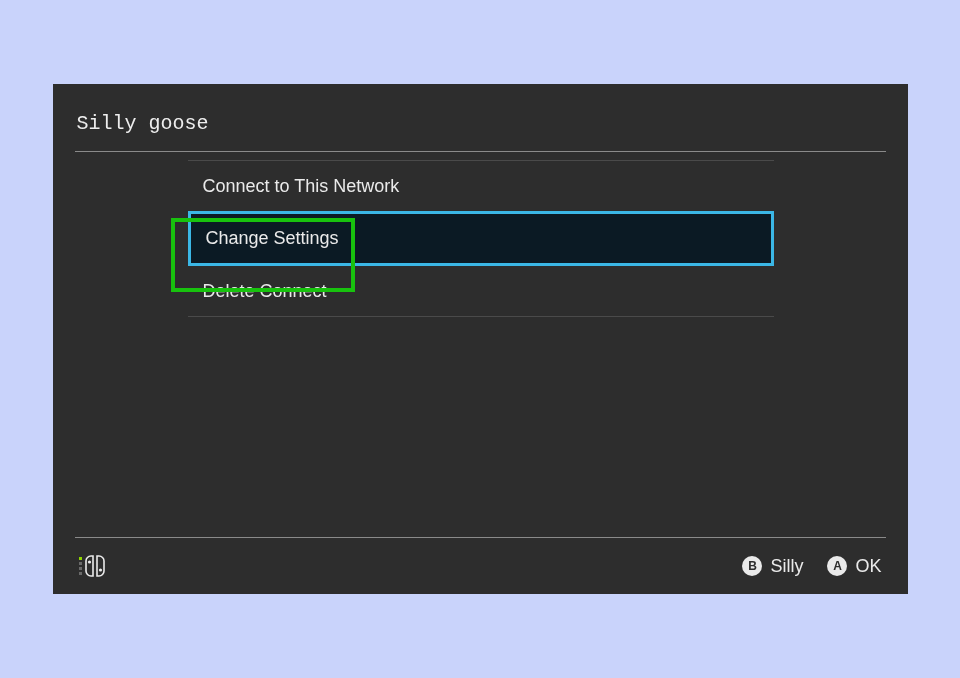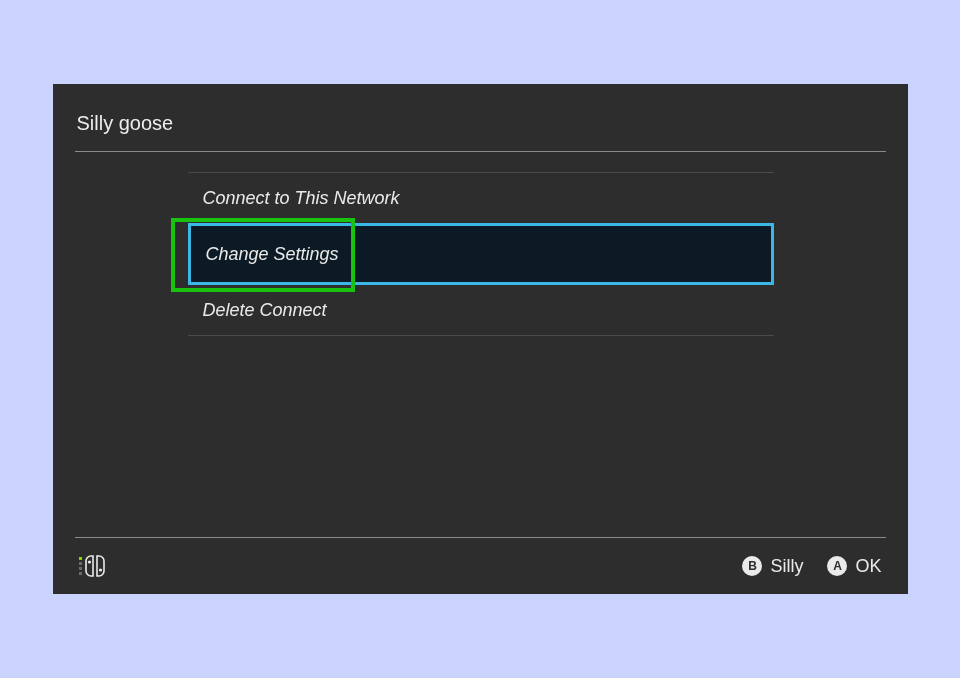--- a/index.html
+++ b/index.html
@@ -20,32 +20,32 @@
   }
   .header {
     padding: 28px 22px 14px 22px;
   }
   .title {
     font-size: 20px;
     font-weight: 400;
     color: #ededed;
     padding-left: 2px;
     padding-bottom: 14px;
+    font-family: Liberation Mono, monospace;
   }
   .title-divider {
     border: none;
     border-top: 1px solid #8a8a8a;
     margin-top: 2px;
   }
   .menu-container {
     position: absolute;
-    top: 88px;
+    top: 76px;
     left: 135px;
     width: 586px;
-    font-style: italic;
   }
   .menu-divider {
     border: none;
     border-top: 1px solid #4a4a4a;
   }
   .menu-item {
     height: 50px;
     display: flex;
     align-items: center;
     padding-left: 15px;
@@ -53,21 +53,21 @@
     font-weight: 400;
     color: #eaeaea;
     cursor: pointer;
     position: relative;
   }
   .menu-item.selected {
     background: #0b1a24;
     border: 3px solid #3bb7e6;
     margin-top: -1px;
     margin-bottom: -1px;
-    height: 62px;
+    height: 55px;
     z-index: 2;
   }
   .annotation-box {
     position: absolute;
     border: 4px solid #18c20e;
     left: 118px;
     top: 134px;
     width: 184px;
     height: 74px;
     z-index: 5;

